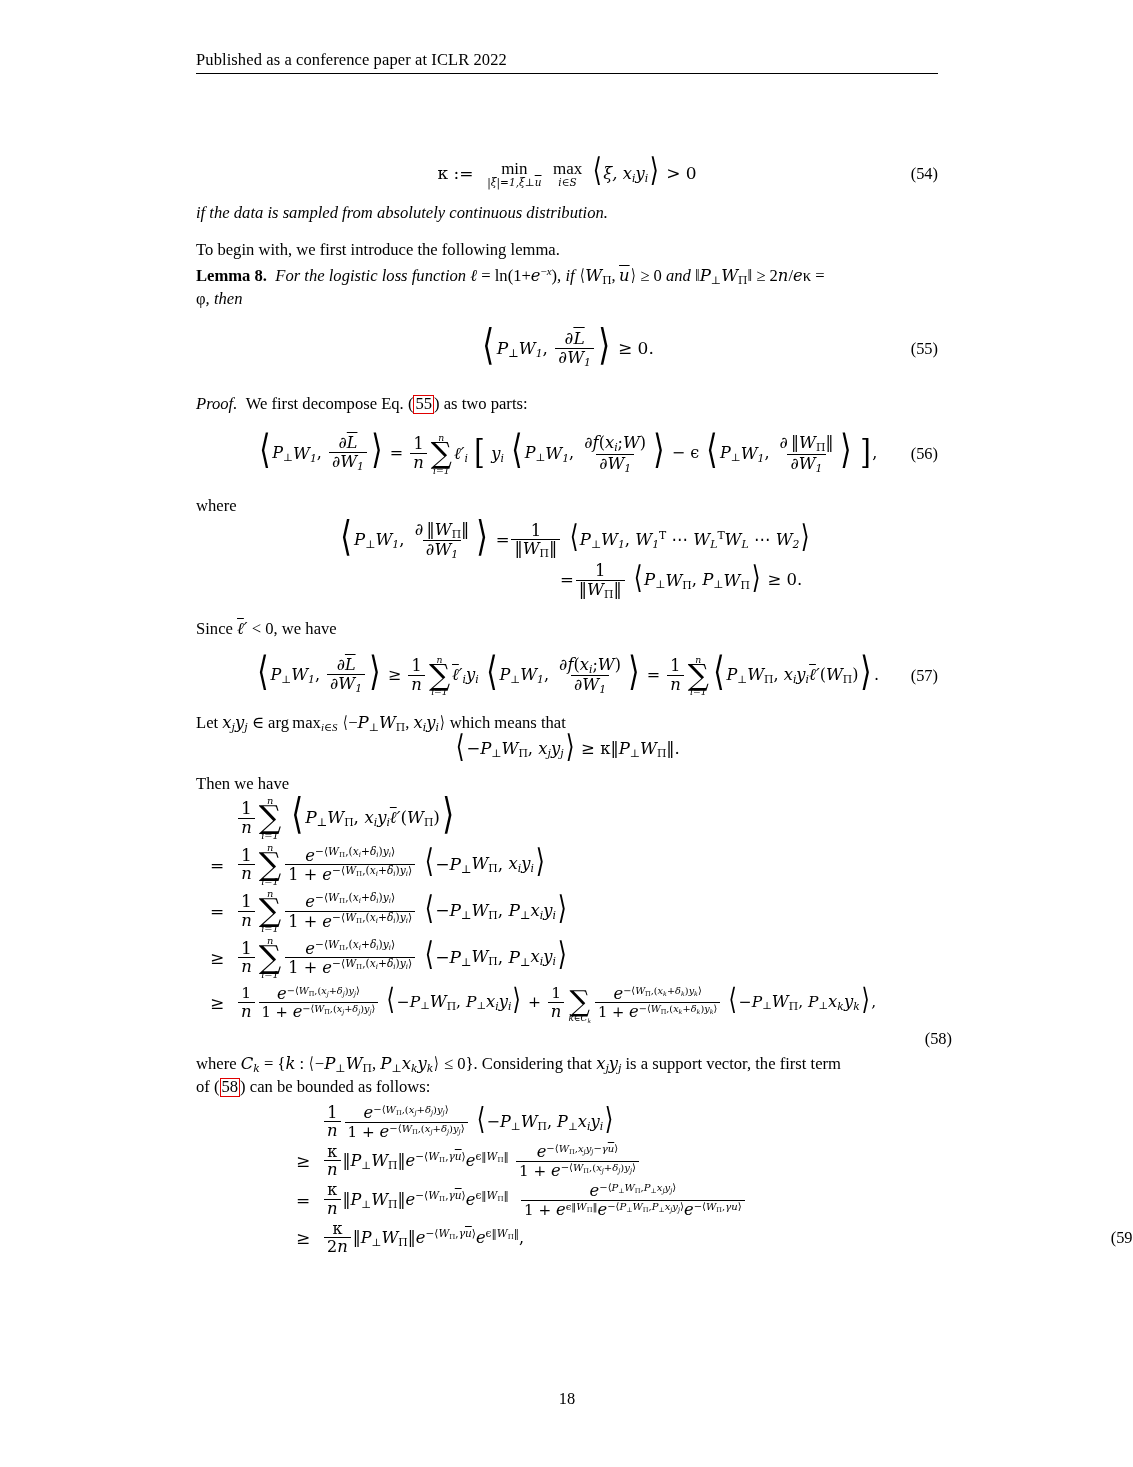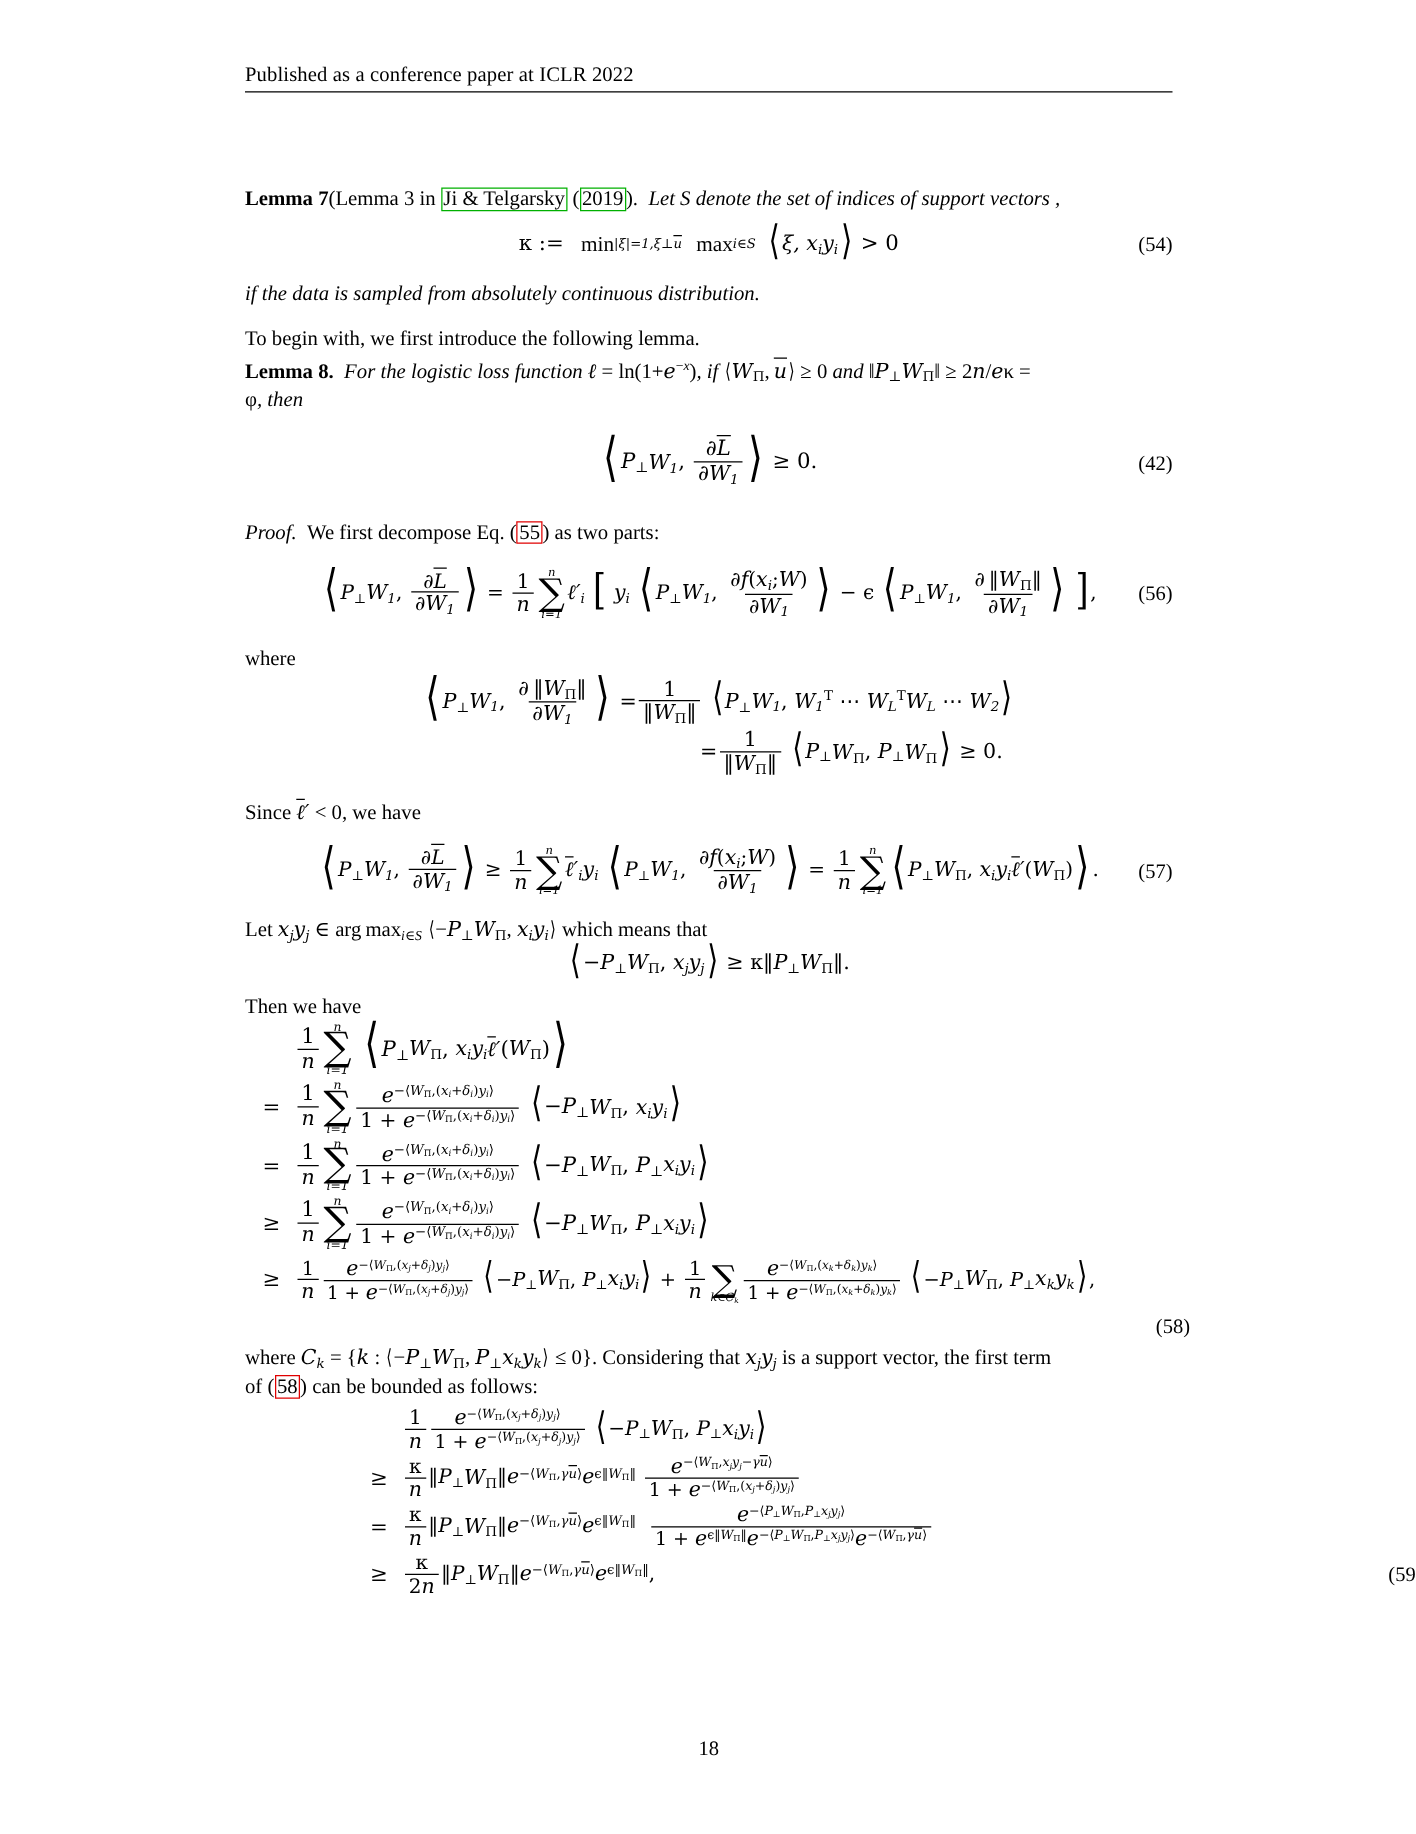--- a/index.html
+++ b/index.html
@@ -116,21 +116,21 @@
     font-style: normal;
     line-height: 1;
     margin: 0 2px;
   }
   .bigsum .op { font-size: 1.85em; line-height: .82; font-family: "DejaVu Serif", serif; }
   .bigsum .lim { font-size: 0.58em; font-style: italic; }
   .bigsum .lim.top { margin-bottom: -1px; }
 
   .oplim {
     display: inline-flex;
-    flex-direction: row;
+    flex-direction: column;
     align-items: center;
     vertical-align: middle;
     font-style: normal;
     line-height: 1.05;
     margin: 0 3px;
   }
   .oplim .opname { font-style: normal; font-family: "Liberation Serif", serif; }
   .oplim .lim { font-size: 0.62em; font-style: italic; }
 
   
@@ -206,23 +206,20 @@
 
 <div class="page">
 
   <div class="runhead">
     <div class="runhead-text">Published as a conference paper at ICLR 2022</div>
     <div class="runhead-rule"></div>
   </div>
 
   <div class="content">
 
-    <div class="para">
-      <span class="bd">Lemma 7</span><span>(Lemma 3 in </span><span class="lnk-green">Ji &amp; Telgarsky</span><span>&nbsp;(</span><span class="lnk-green">2019</span><span>).</span>&nbsp;&nbsp;<span class="it">Let S denote the set of indices of support vectors ,</span>
-    </div>
 
     <div class="eqrow" style="height:48px; margin-top:2px;">
       <div class="eqbody">
         <span class="mr">κ</span>&nbsp;<span class="mr">:=</span>&nbsp;&nbsp;<span class="oplim">
             <span class="opname">min</span>
             <span class="lim">|ξ|=1,ξ⊥<span style="text-decoration:overline">u</span></span>
           </span>&nbsp;<span class="oplim">
             <span class="opname">max</span>
             <span class="lim">i∈S</span>
           </span>&nbsp;<span class="bang big">⟨</span><span class="m">ξ, x<span class="sub">i</span>y<span class="sub">i</span></span><span class="bang big">⟩</span>&nbsp;<span class="mr">&gt;</span>&nbsp;<span class="mr">0</span>
@@ -239,21 +236,21 @@
     </div>
     <div class="para it"><span class="mr">φ</span>, then</div>
 
     <div class="eqrow" style="height:68px; margin-top:6px;">
       <div class="eqbody">
         <span class="bang huge">⟨</span><span class="cal">P</span><span class="subr">⊥</span><span class="m">W<span class="sub">1</span></span><span class="mr">,</span>&nbsp;<span class="frac">
             <span class="num"><span class="mr">∂</span><span class="cal" style="text-decoration:overline">L</span></span>
             <span class="den"><span class="mr">∂</span><span class="m">W<span class="sub">1</span></span></span>
           </span><span class="bang huge">⟩</span>&nbsp;<span class="mr">≥</span>&nbsp;<span class="mr">0.</span>
       </div>
-      <div class="eqnum">(42)</div>
+      <div class="eqnum">(55)</div>
     </div>
 
     <div class="para" style="margin-top:10px;">
       <span class="it">Proof.</span>&nbsp;&nbsp;<span>We first decompose Eq. (</span><span class="lnk-red">55</span><span>) as two parts:</span>
     </div>
 
     <div class="eqrow" style="height:74px; margin-top:2px;">
       <div class="eqbody" style="font-size:16px;">
         <span class="bang huge">⟨</span><span class="cal">P</span><span class="subr">⊥</span><span class="m">W<span class="sub">1</span></span><span class="mr">,</span>&nbsp;<span class="frac">
             <span class="num"><span class="mr">∂</span><span class="cal" style="text-decoration:overline">L</span></span>

